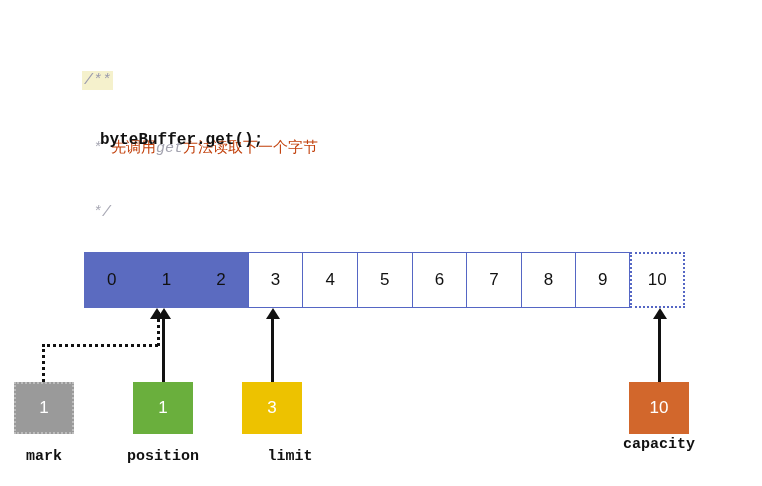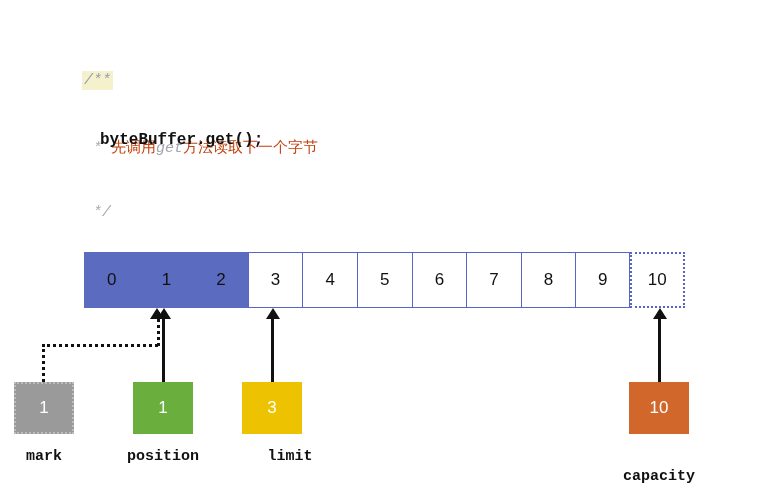--- a/index.html
+++ b/index.html
@@ -192,13 +192,13 @@
 <div class="arrow-head" style="left:653px; top:308px;"></div>
 
 <div class="marker-box mark" style="left:14px;  top:382px;">1</div>
 <div class="marker-box position" style="left:133px; top:382px;">1</div>
 <div class="marker-box limit" style="left:242px; top:382px;">3</div>
 <div class="marker-box capacity" style="left:629px; top:382px;">10</div>
 
 <div class="marker-label" style="left:14px;  top:448px; width:60px;">mark</div>
 <div class="marker-label" style="left:103px; top:448px; width:120px;">position</div>
 <div class="marker-label" style="left:260px; top:448px; width:60px;">limit</div>
-<div class="marker-label" style="left:599px; top:468px; width:120px;">capacity</div>
+<div class="marker-label" style="left:599px; top:436px; width:120px;">capacity</div>
 
 </body></html>

